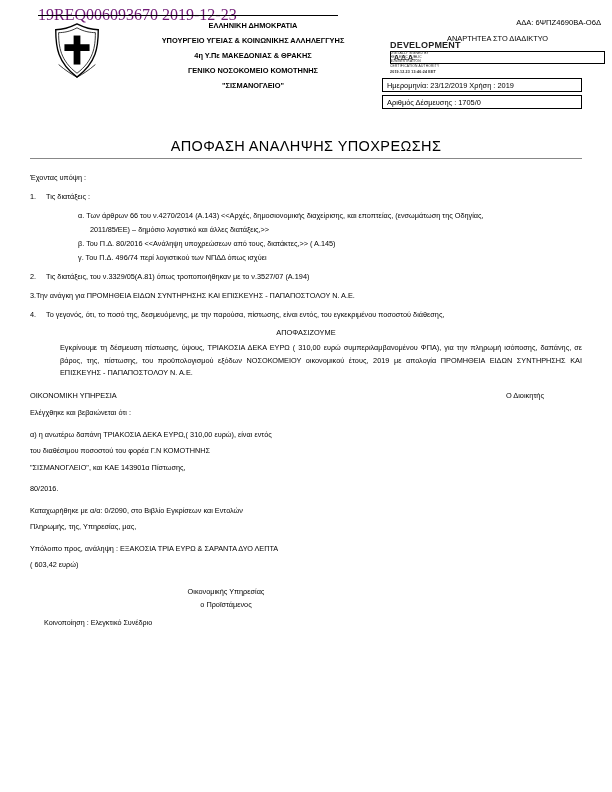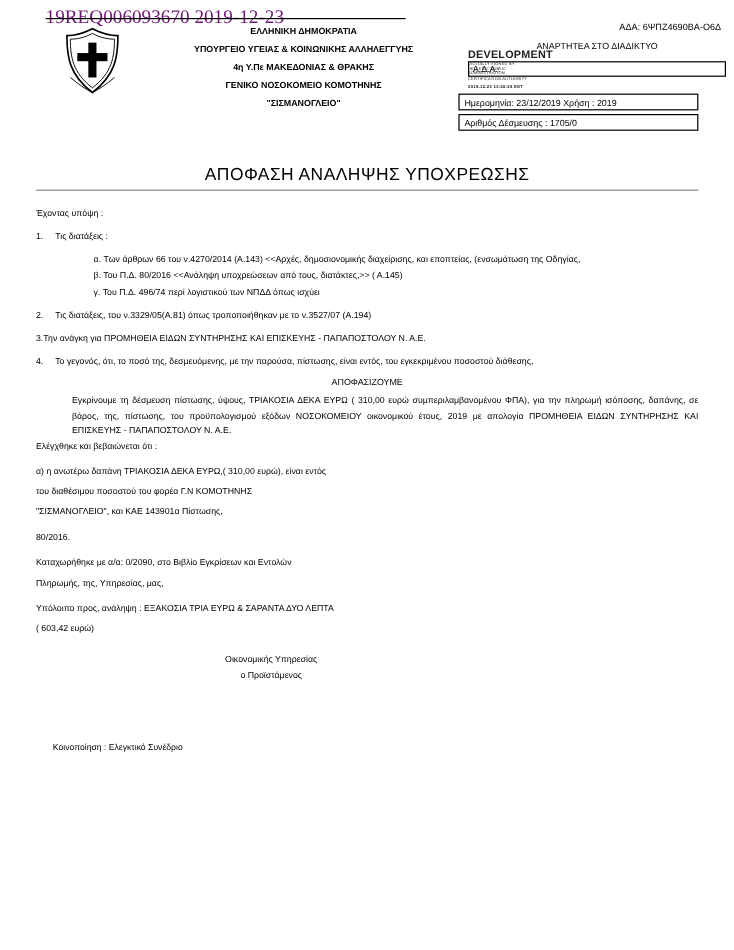--- a/index.html
+++ b/index.html
@@ -267,20 +267,23 @@
       <span class="num">1.</span>
       <span class="txt-i1">Τις διατάξεις :</span>
     </div>
     <div class="gap-s"></div>
 
     <div class="ln">
       <span class="txt-i2">α.</span>
       <span>Των άρθρων 66 του ν.4270/2014 (Α.143) &lt;&lt;Αρχές, δημοσιονομικής διαχείρισης, και εποπτείας, (ενσωμάτωση της Οδηγίας,</span>
     </div>
     <div class="ln">
+      <span class="txt-i3">2011/85/ΕΕ) – δημόσιο λογιστικό και άλλες διατάξεις,&gt;&gt;</span>
+    </div>
+    <div class="ln">
       <span class="txt-i2">β.</span>
       <span>Του Π.Δ. 80/2016 &lt;&lt;Ανάληψη υποχρεώσεων από τους, διατάκτες,&gt;&gt; ( Α.145)</span>
     </div>
     <div class="ln">
       <span class="txt-i2">γ.</span>
       <span>Του Π.Δ. 496/74 περί λογιστικού των ΝΠΔΔ όπως ισχύει</span>
     </div>
     <div class="gap-s"></div>
 
     <div class="ln">
@@ -294,20 +297,24 @@
 
     <div class="ln">
       <span class="num">4.</span>
       <span class="txt-i1">Το γεγονός, ότι, το ποσό της, δεσμευόμενης, με την παρούσα, πίστωσης, είναι εντός, του εγκεκριμένου ποσοστού διάθεσης,</span>
     </div>
 
     <div class="section-head">ΑΠΟΦΑΣΙΖΟΥΜΕ</div>
 
     <div class="decide-para">Εγκρίνουμε τη δέσμευση πίστωσης, ύψους, ΤΡΙΑΚΟΣΙΑ ΔΕΚΑ ΕΥΡΩ ( 310,00 ευρώ συμπεριλαμβανομένου ΦΠΑ), για την πληρωμή ισόποσης, δαπάνης, σε βάρος, της, πίστωσης, του προϋπολογισμού εξόδων ΝΟΣΟΚΟΜΕΙΟΥ οικονομικού έτους, 2019 με απολογία ΠΡΟΜΗΘΕΙΑ ΕΙΔΩΝ ΣΥΝΤΗΡΗΣΗΣ ΚΑΙ ΕΠΙΣΚΕΥΗΣ - ΠΑΠΑΠΟΣΤΟΛΟΥ Ν. Α.Ε.</div>
 
+    <div class="fin-head">
+      <span>ΟΙΚΟΝΟΜΙΚΗ ΥΠΗΡΕΣΙΑ</span>
+      <span class="right">Ο Διοικητής</span>
+    </div>
 
     <div class="p-line">Ελέγχθηκε και βεβαιώνεται ότι :</div>
     <div class="gap-s"></div>
 
     <div class="p-line">α) η ανωτέρω δαπάνη ΤΡΙΑΚΟΣΙΑ ΔΕΚΑ ΕΥΡΩ,( 310,00 ευρώ), είναι εντός</div>
     <div class="p-line">του διαθέσιμου ποσοστού του φορέα Γ.Ν ΚΟΜΟΤΗΝΗΣ</div>
     <div class="p-line">"ΣΙΣΜΑΝΟΓΛΕΙΟ", και ΚΑΕ 143901α Πίστωσης,</div>
     <div class="gap-s"></div>
     <div class="p-line">80/2016.</div>
     <div class="gap-s"></div>

